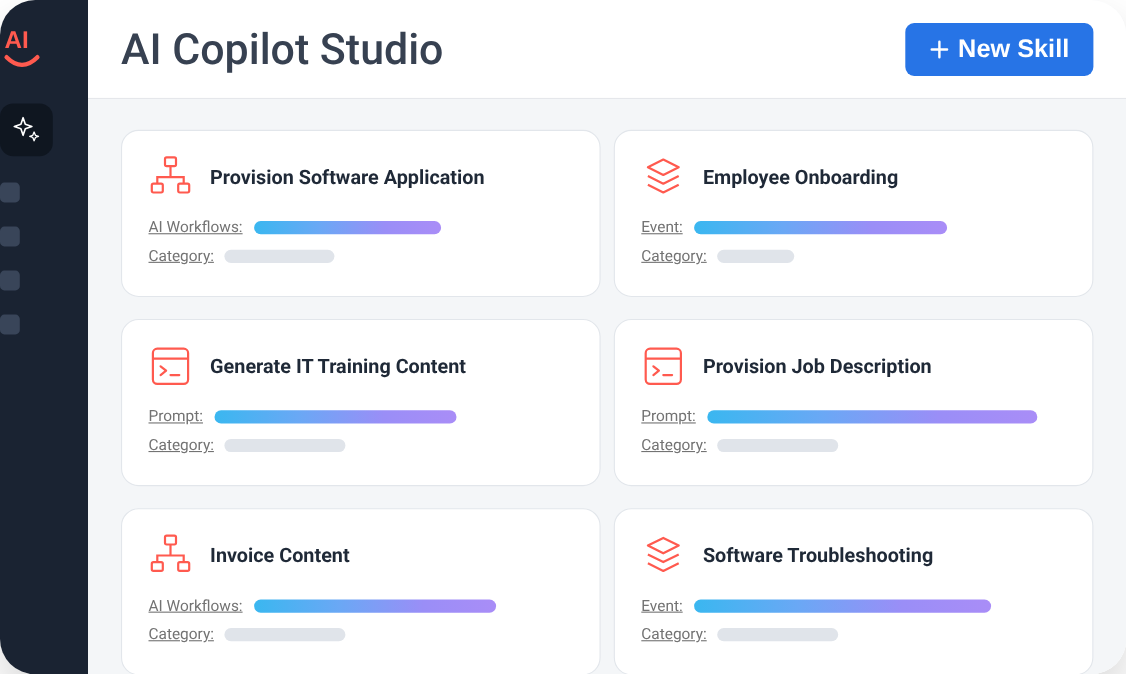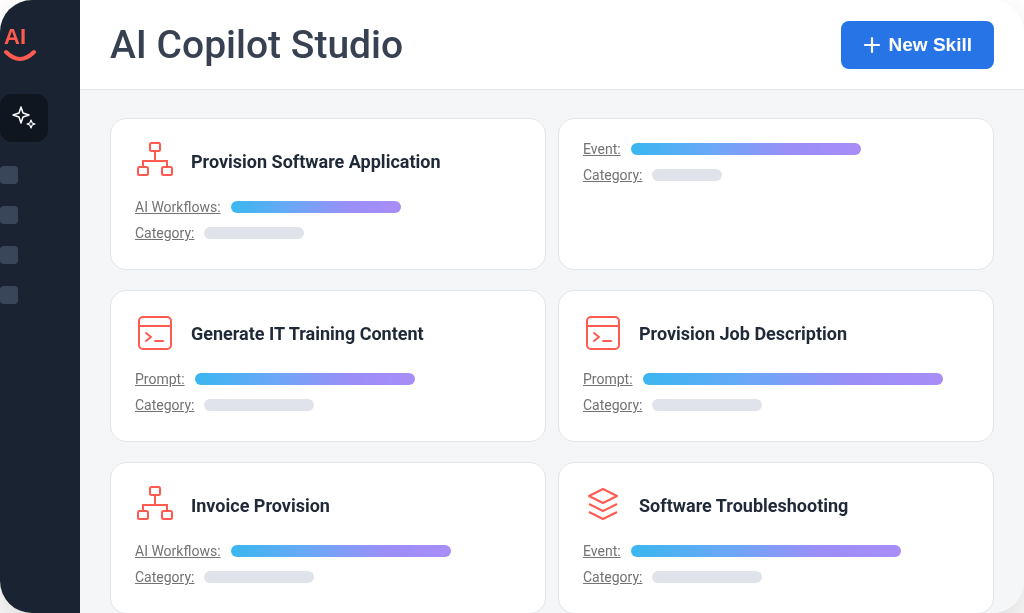--- a/index.html
+++ b/index.html
@@ -9,21 +9,21 @@
   
   .sidebar { width: 80px; min-width: 80px; background: #1a2332; display: flex; flex-direction: column; align-items: flex-start; padding-top: 20px; }
   .logo { margin-bottom: 28px; display:flex; flex-direction:column; align-items:center; }
   .nav-sparkle { width: 48px; height: 48px; display:flex; align-items:center; justify-content:center; background: #0f1620; border-radius: 12px; margin-bottom: 24px; }
   .nav-square { width: 18px; height: 18px; background: #394559; border-radius: 4px; margin-bottom: 22px; }
 
   
   .main { flex: 1; display: flex; flex-direction: column; background: #f4f6f8; }
   .header { height: 90px; min-height:90px; background: #ffffff; border-bottom: 1px solid #e5e7eb; display: flex; align-items: center; padding: 0 30px 0 30px; }
   .title { font-size: 39px; font-weight: 500; color: #374151; flex: 1; }
-  .new-skill-btn { background: #2774e6; color: #fff; border: none; border-radius: 8px; height: 48px; padding: 0 22px; font-size: 19px; font-weight: 600; display:flex; align-items:center; gap:8px; cursor:pointer; }
+  .new-skill-btn { background: #2774e6; color: #fff; border: none; border-radius: 8px; height: 48px; padding: 0 22px; font-size: 23px; font-weight: 600; display:flex; align-items:center; gap:8px; cursor:pointer; }
   .new-skill-btn .plus { display:inline-flex; }
 
   
   .content { flex:1; overflow:hidden; padding: 28px 10px 0 30px; }
   .grid { display: grid; grid-template-columns: 1fr 1fr; gap: 20px 12px; padding-right: 20px; }
 
   
   .card { background: #fff; border: 1px solid #e2e6eb; border-radius: 16px; padding: 22px 24px 18px 24px; }
   .card-head { display:flex; align-items:center; gap:16px; margin-bottom: 18px; }
   .card-icon { width: 40px; height: 40px; display:flex; align-items:center; justify-content:center; }
@@ -88,20 +88,28 @@
     <div class="row">
       <span class="row-label">AI Workflows:</span>
       <span class="bar bar-gradient" style="width:170px"></span>
     </div>
     <div class="row">
       <span class="row-label">Category:</span>
       <span class="bar bar-grey" style="width:100px"></span>
     </div>
   </div>
           <div class="card">
+    <div class="card-head">
+      <div class="card-icon">
+        <svg width="40" height="40" viewBox="0 0 40 40">
+                  <use href="#icon-stack"></use>
+                </svg>
+      </div>
+      <div class="card-title">Employee Onboarding</div>
+    </div>
     <div class="row">
       <span class="row-label">Event:</span>
       <span class="bar bar-gradient" style="width:230px"></span>
     </div>
     <div class="row">
       <span class="row-label">Category:</span>
       <span class="bar bar-grey" style="width:70px"></span>
     </div>
   </div>
           <div class="card">
@@ -140,21 +148,21 @@
       <span class="bar bar-grey" style="width:110px"></span>
     </div>
   </div>
           <div class="card">
     <div class="card-head">
       <div class="card-icon">
         <svg width="40" height="40" viewBox="0 0 40 40">
                   <use href="#icon-sitemap"></use>
                 </svg>
       </div>
-      <div class="card-title">Invoice Provision</div>
+      <div class="card-title">Invoice Content</div>
     </div>
     <div class="row">
       <span class="row-label">AI Workflows:</span>
       <span class="bar bar-gradient" style="width:220px"></span>
     </div>
     <div class="row">
       <span class="row-label">Category:</span>
       <span class="bar bar-grey" style="width:110px"></span>
     </div>
   </div>

